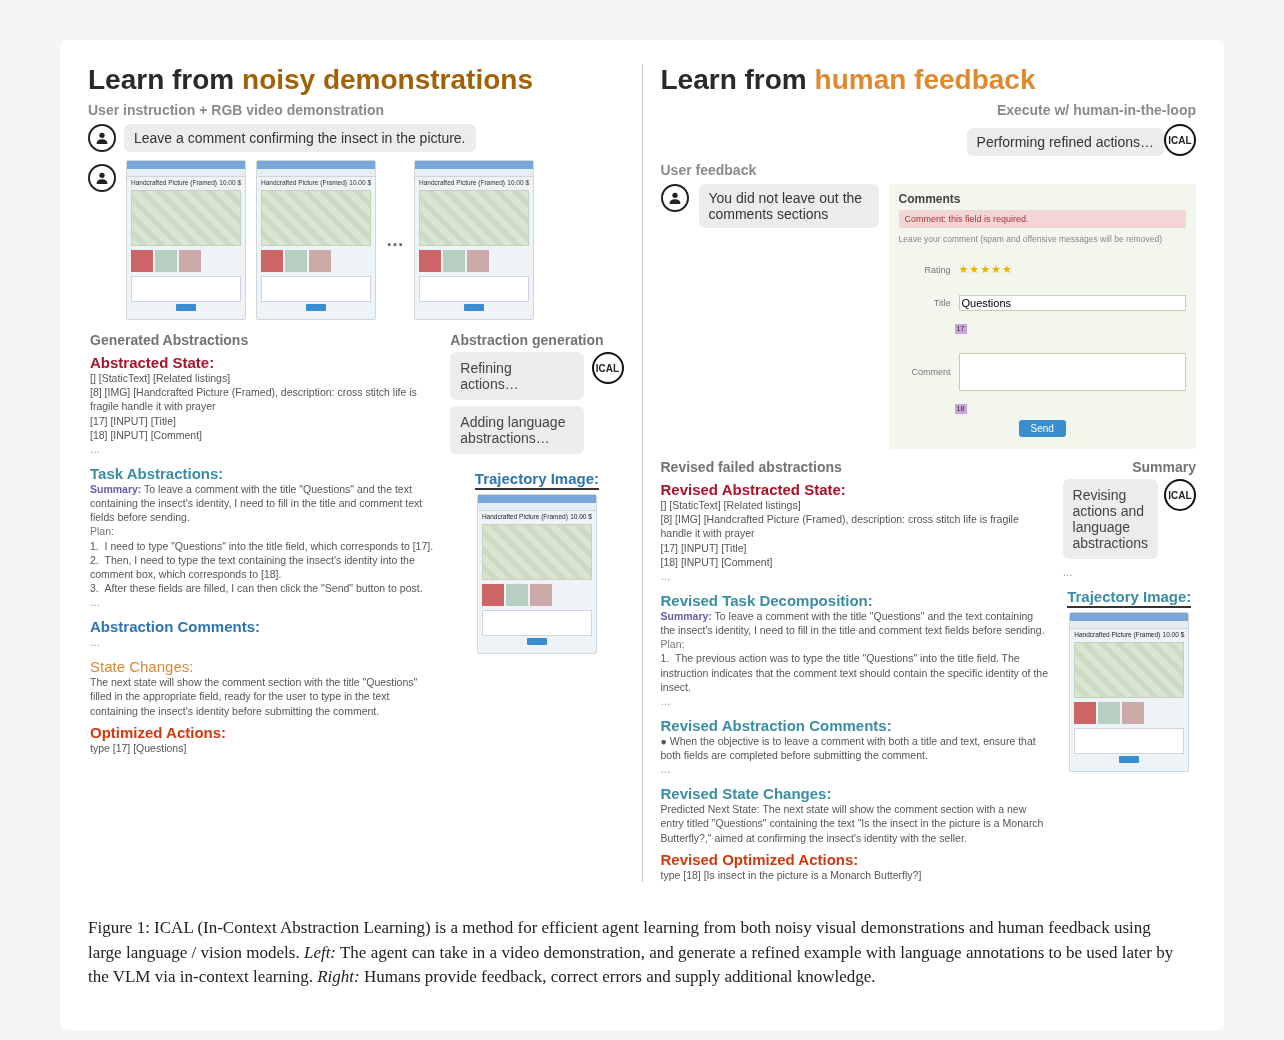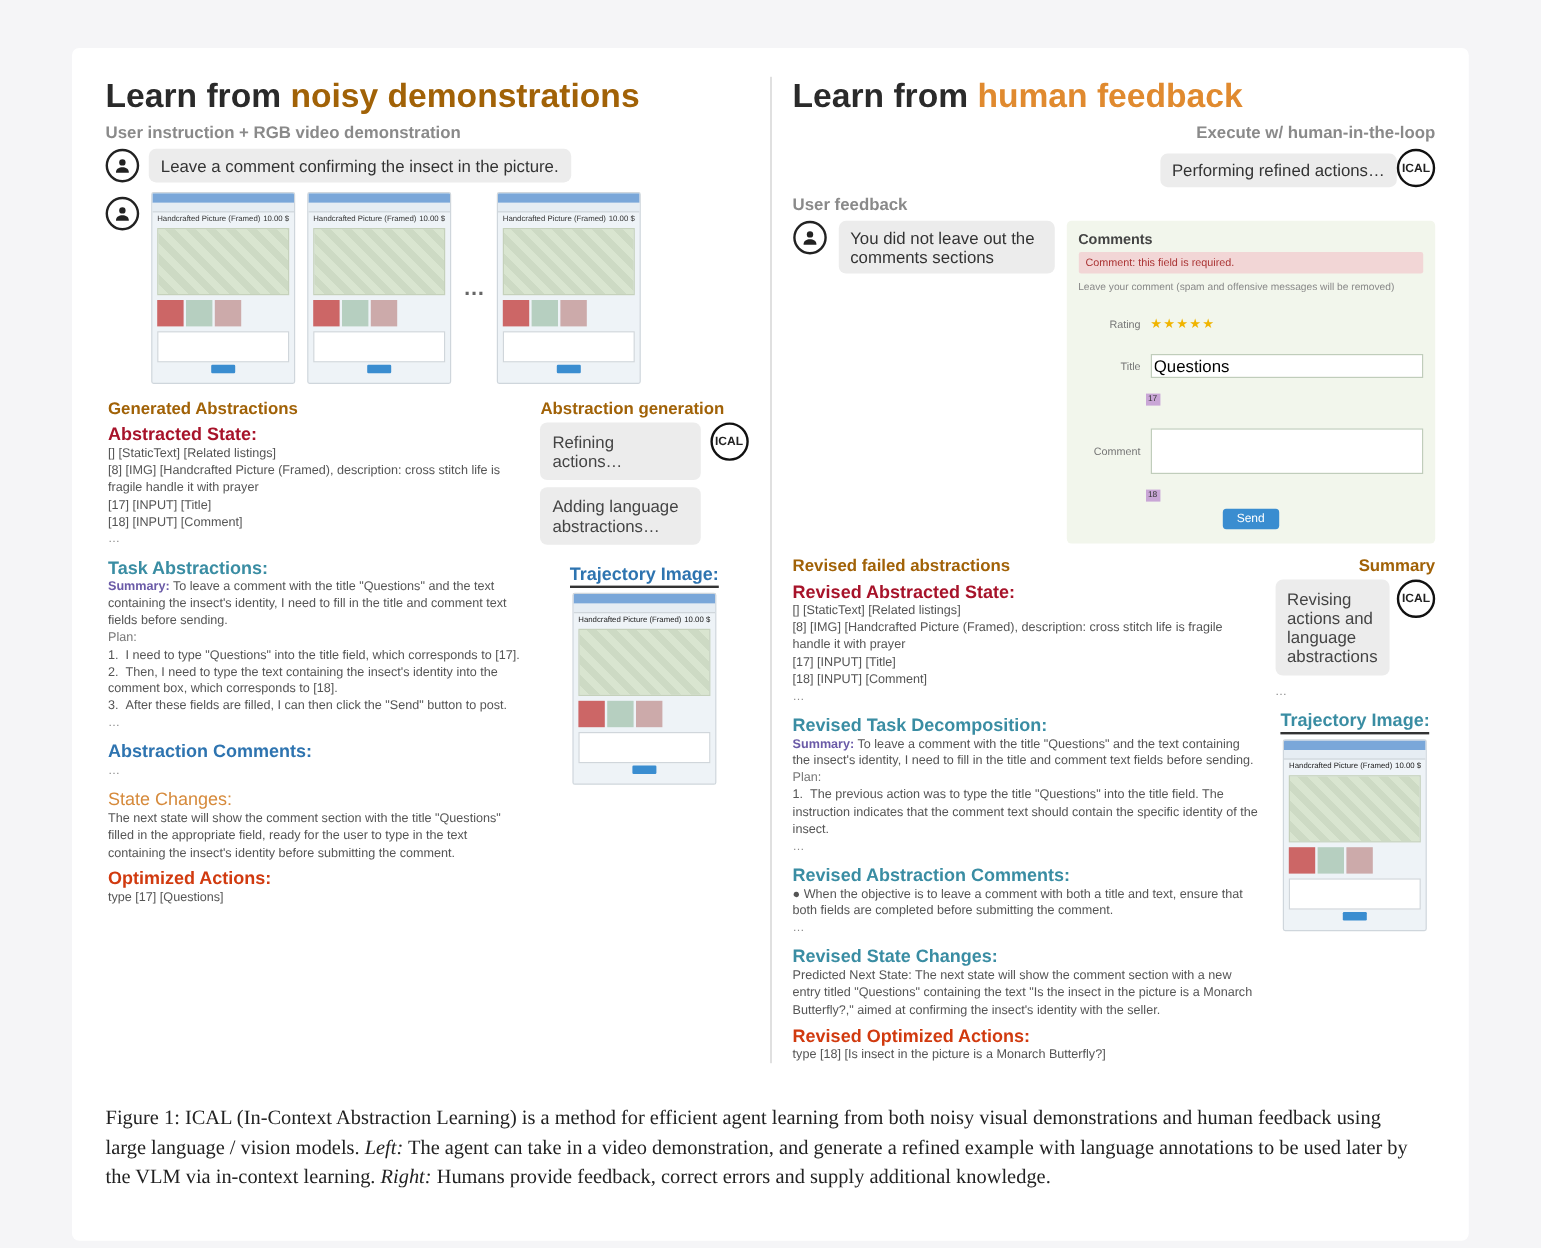--- a/index.html
+++ b/index.html
@@ -91,21 +91,21 @@
   .shot .commentarea { margin:2px 4px; height:26px; background:#fff; border:1px solid #d0d6db; }
   .shot .sendbtn { margin:2px auto; width:20px; height:7px; background:#3a8dd0; border-radius:1px; }
   .ellips { font-size:18px; color:#666; font-weight:700; }
 
   .two-sub {
     display:flex; gap:14px;
   }
   .abstractions { flex: 1.8; min-width:0; }
   .sidecol { flex: 0.9; min-width:0; }
 
-  .sec-head-generic { color:#a16207; font-weight:600; font-size:14px; margin-bottom:4px; }
+  .sec-head-generic { color:#737373; font-weight:600; font-size:14px; margin-bottom:4px; }
 
   .h-red { color:#a7132a; font-weight:700; font-size:15px; margin-top:6px; }
   .h-teal { color:#3a8da3; font-weight:700; font-size:15px; margin-top:10px; }
   .h-blue { color:#2e74b0; font-weight:700; font-size:15px; margin-top:10px; }
   .h-orangeB { color:#d68a3b; font-weight:400; font-size:15px; margin-top:10px; }
   .tiny { font-size:10.5px; color:#555; line-height:1.35; }
   .tiny .summ { color:#6a5aa7; font-weight:600; }
   .tiny .plan { color:#777; }
   .dots-row { margin-top:2px; color:#888; font-size:10px; }
 
@@ -134,21 +134,21 @@
   .feedback-pill { background:#ececec; border-radius:6px; padding:6px 10px; font-size:14px; color:#333; display:inline-block; max-width:180px; text-align:left; }
   .comments-panel {
     flex:1; background:#f2f6ec; border-radius:4px; padding:8px 10px 12px; min-width:0;
     font-size:10px; color:#555;
   }
   .comments-panel .chead { font-weight:700; color:#444; font-size:12px; margin-bottom:4px; }
   .err-banner { background:#f2d6d6; color:#a33; padding:4px 6px; border-radius:2px; font-size:9px; margin-bottom:6px; }
   .cfield-row { display:flex; align-items:center; gap:8px; margin:19px 0; }
   .cfield-row .lbl { width:52px; text-align:right; color:#777; font-size:9px; }
   .cfield-row input, .cfield-row textarea {
-    flex:1; border:1px solid #c0cdbb; background:#fff; font-size:14px; padding:1px 2px;
+    flex:1; border:1px solid #c0cdbb; background:#fff; font-size:11px; padding:1px 2px;
     font-family:inherit;
   }
   .cfield-row textarea { height:38px; resize:none; }
   .stars { color:#f0b400; font-size:11px; letter-spacing:1px; }
   .sendb { display:block; margin:6px auto 0; background:#3a8dd0; color:#fff; border:none; padding:3px 12px; font-size:10px; border-radius:3px; }
   .corner-id { width:12px; height:10px; background:#c9a6d6; font-size:7px; color:#333; text-align:center; line-height:10px; margin-top:-6px; margin-left:56px; }
 
   .feedback-row { display:flex; gap:10px; align-items:flex-start; margin-bottom:10px; }
 
   .revise-side { flex:0.6; }

